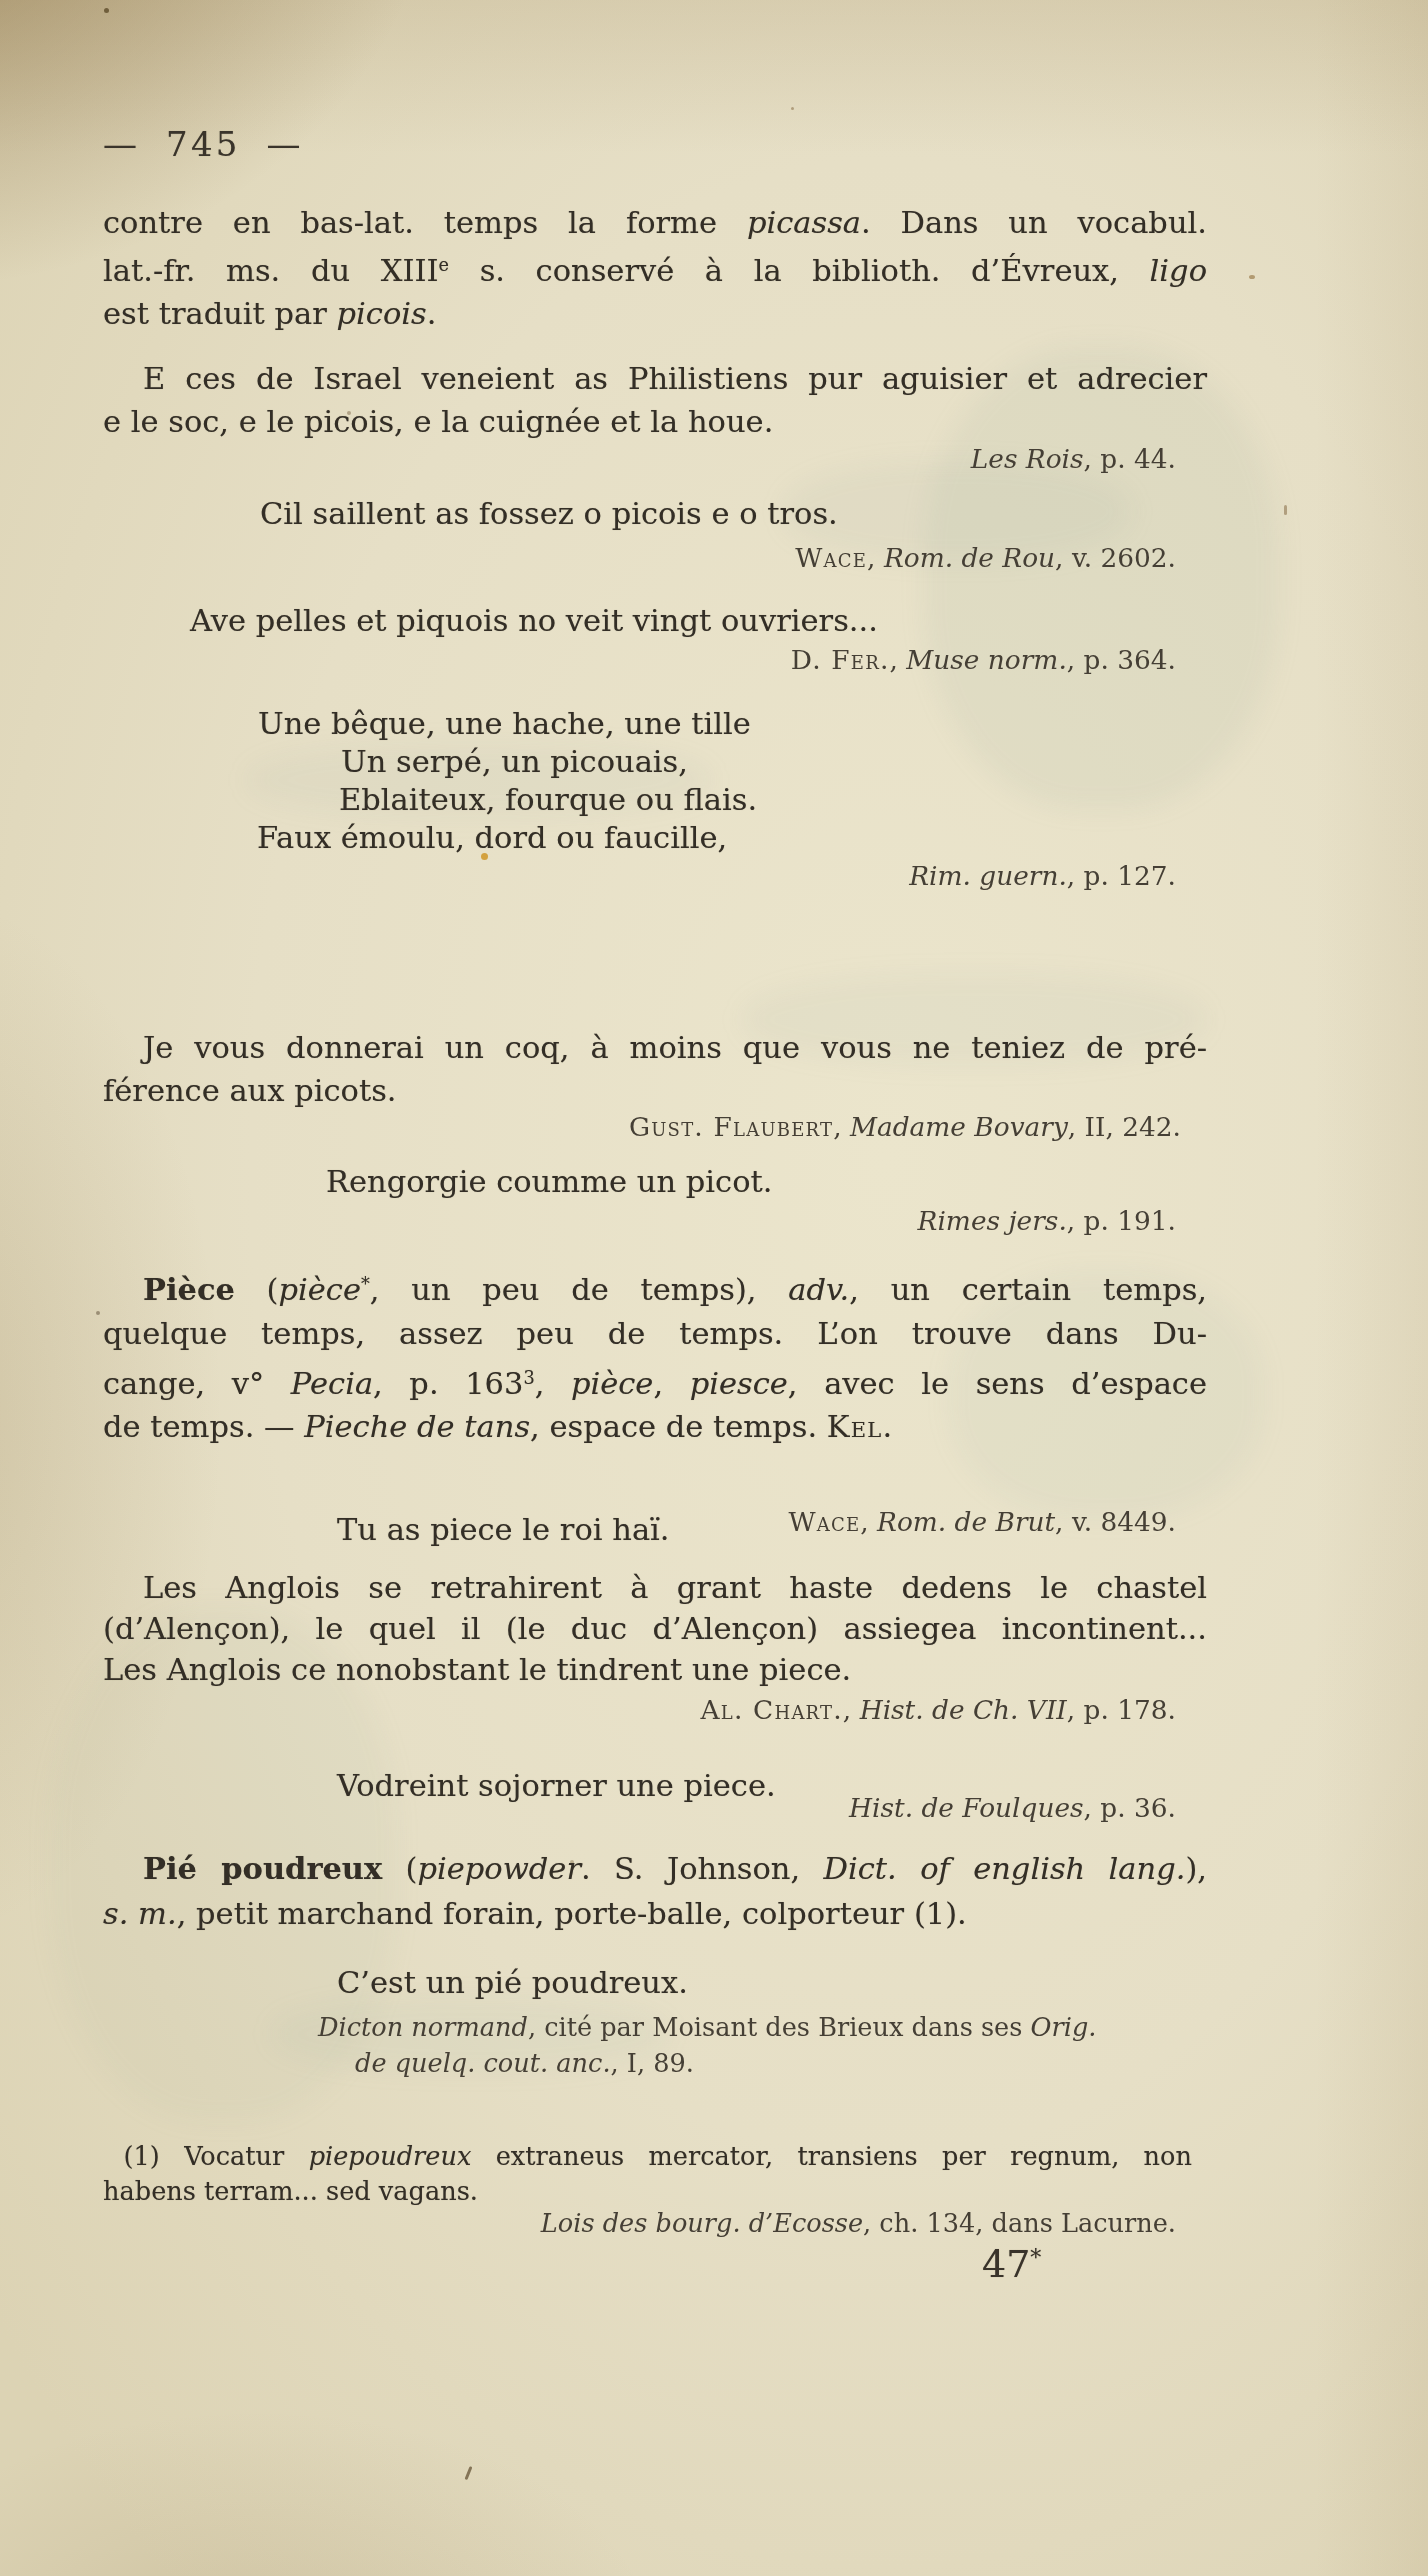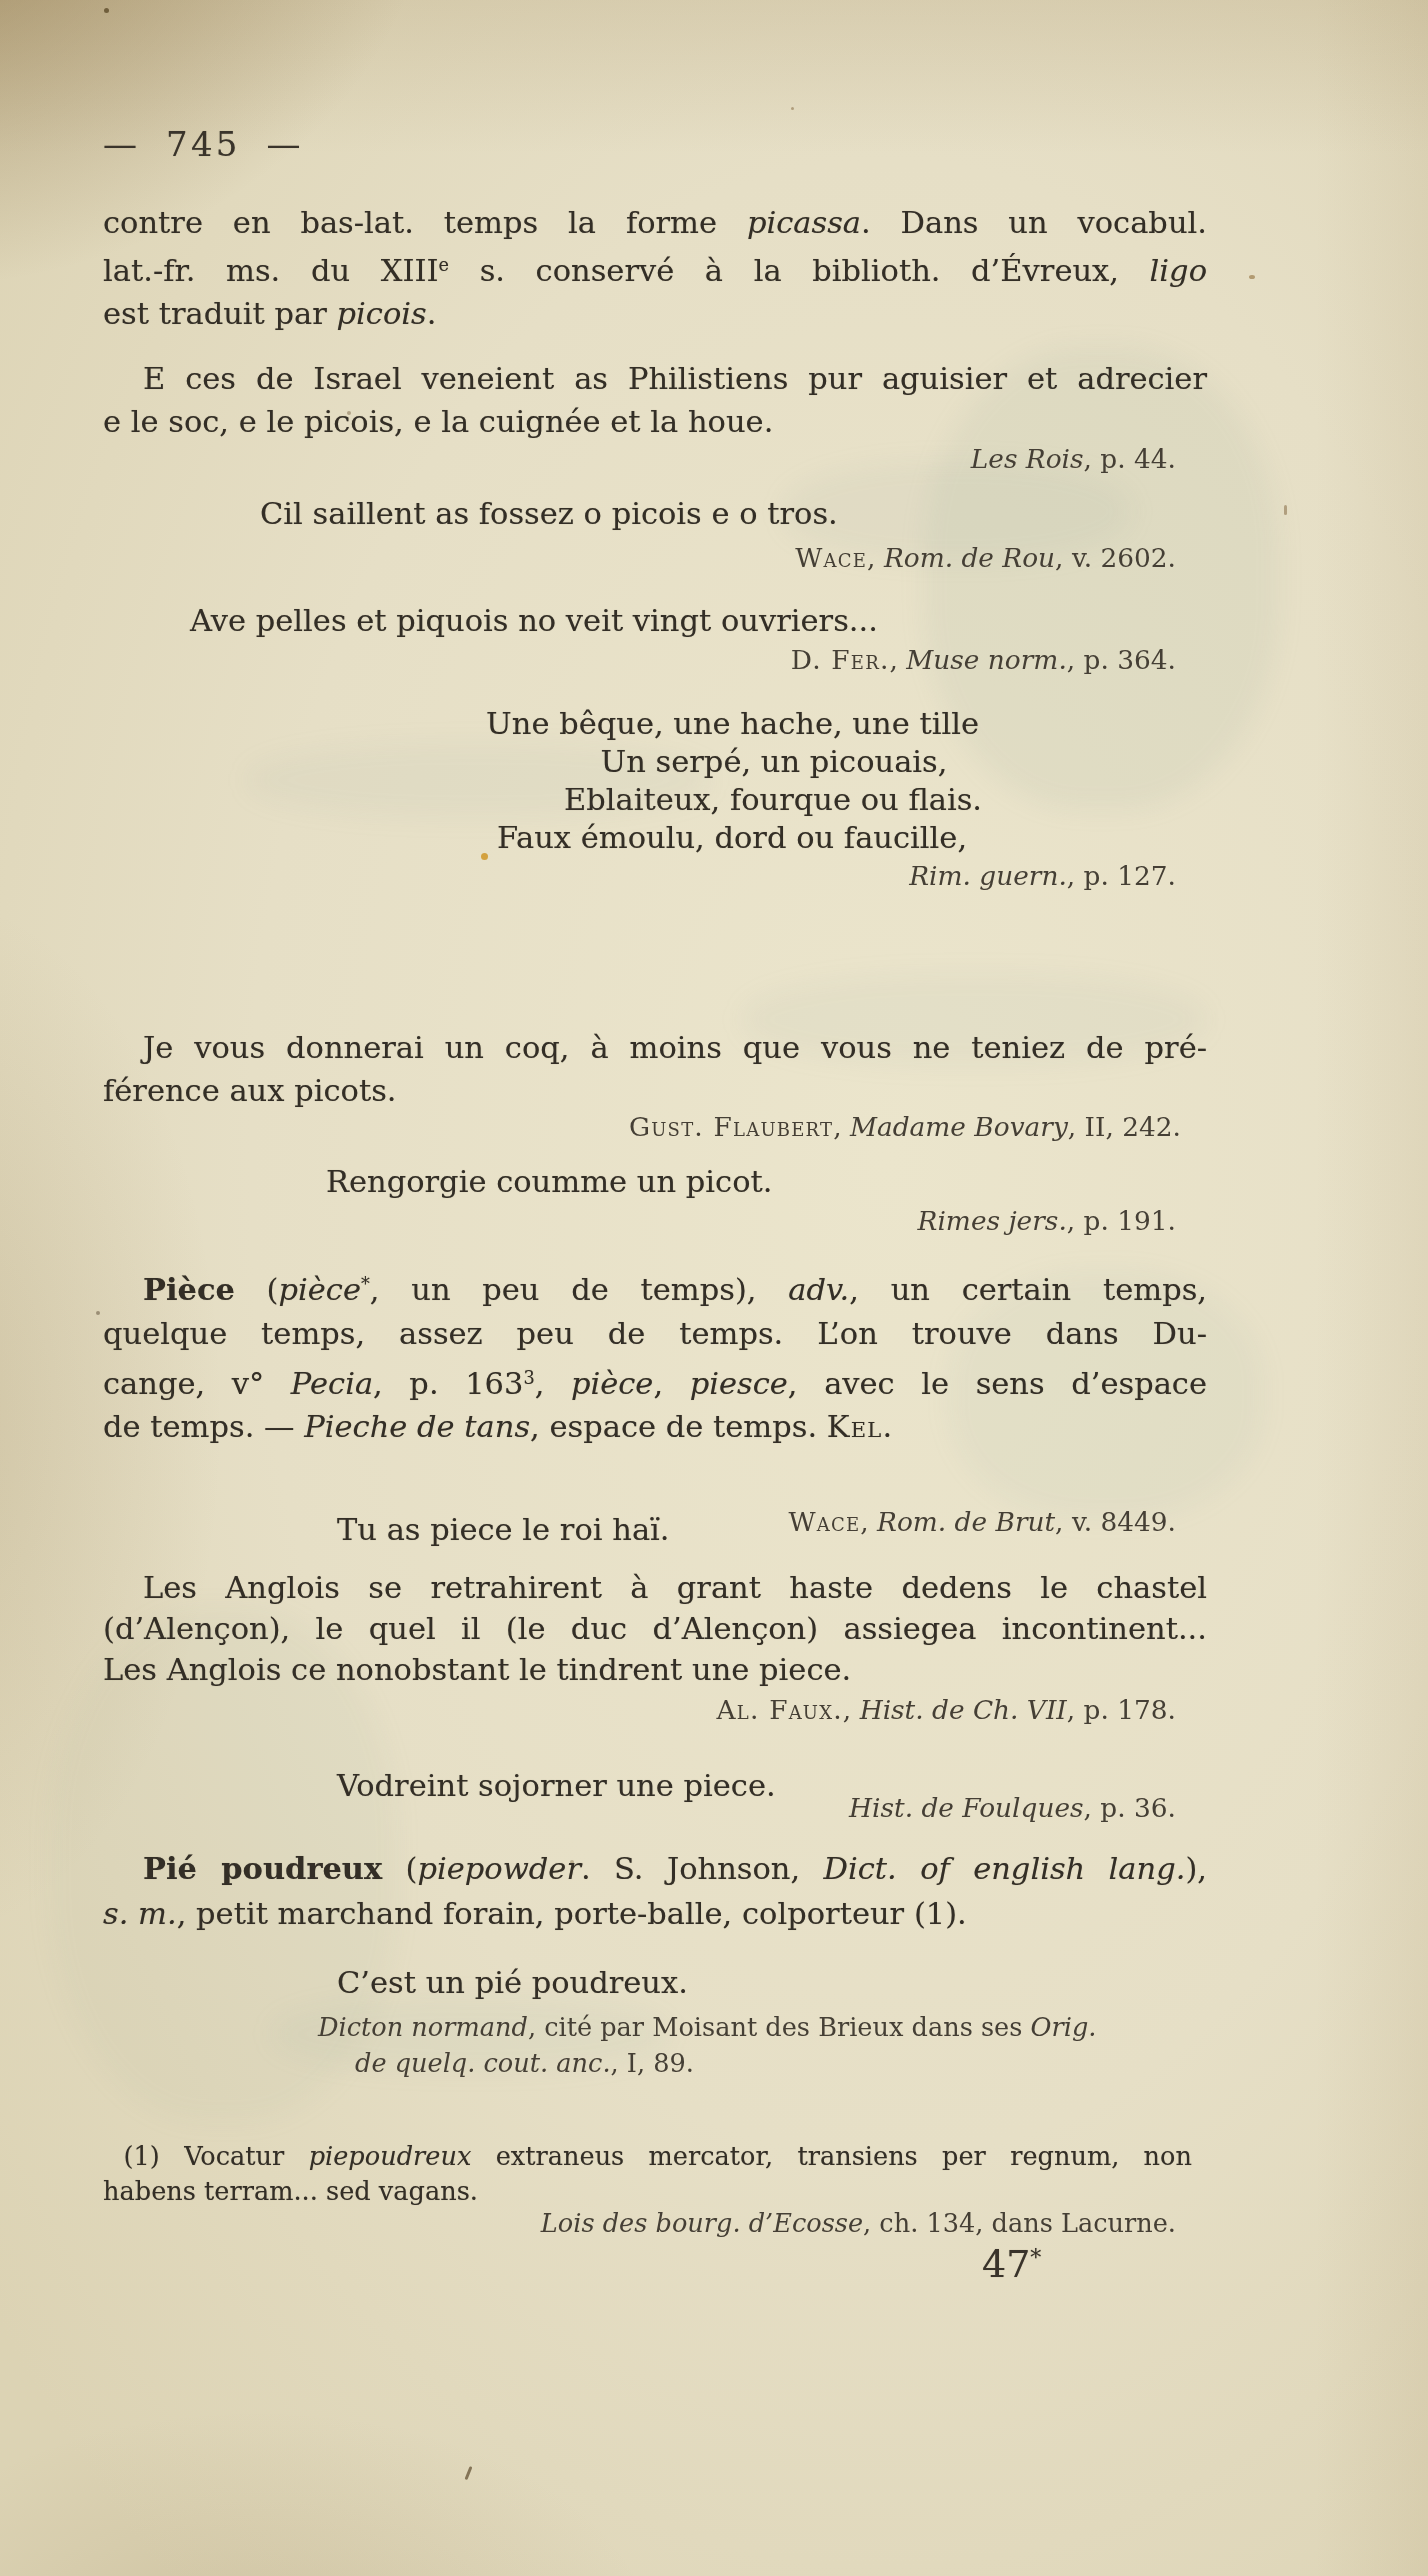--- a/index.html
+++ b/index.html
@@ -64,21 +64,21 @@
                font-size:34px;letter-spacing:3.3px;word-spacing:11.6px;color:#3a342b;
                text-shadow:0 0 0.8px rgba(52,45,32,0.35);}
   #para-picois{top:201px;}
   #para-israel{top:357px;}
   #cite-lesrois{top:442px;}
   #quote-cil{top:492px;left:260px;}
   #cite-rou{top:541px;}
   #quote-ave{top:599px;left:190px;}
   #cite-muse{top:643px;}
   #poem{top:705px;}
-  #poem .ln{line-height:38px;font-size:30.5px;text-align:center;}
+  #poem .ln{line-height:38px;font-size:30.5px;}
   .p1{padding-left:155px;}
   .p2{padding-left:238px;}
   .p3{padding-left:154px;}
   .p4{padding-left:236px;}
   #cite-rim{top:859px;}
   #entry-picot{top:913px;}
   #para-flaubert{top:1026px;}
   #cite-flaubert{top:1110px;}
   #quote-rengorgie{top:1160px;left:326px;}
   #cite-rimes{top:1204px;}
@@ -179,21 +179,21 @@
   <div class="blk q" id="quote-tuas"><span>Tu as piece le roi haï.</span></div>
 
   <div class="blk cite" id="cite-brut"><span class="sc">Wace</span><span>, </span><span class="i">Rom. de Brut</span><span>, v. 8449.</span></div>
 
   <div class="blk body" id="para-anglois">
     <div class="ln jl ind48"><span>Les Anglois se retrahirent à grant haste dedens le chastel</span></div>
     <div class="ln jl"><span>(d’Alençon), le quel il (le duc d’Alençon) assiegea incontinent...</span></div>
     <div class="ln"><span>Les Anglois ce nonobstant le tindrent une piece.</span></div>
   </div>
 
-  <div class="blk cite" id="cite-chart"><span class="sc">Al. Faux.</span><span>, </span><span class="i">Hist. de Ch. VII</span><span>, p. 178.</span></div>
+  <div class="blk cite" id="cite-chart"><span class="sc">Al. Chart.</span><span>, </span><span class="i">Hist. de Ch. VII</span><span>, p. 178.</span></div>
 
   <div class="blk q" id="quote-vodreint"><span>Vodreint sojorner une piece.</span></div>
 
   <div class="blk cite" id="cite-foulques"><span class="i">Hist. de Foulques</span><span>, p. 36.</span></div>
 
   <div class="blk body" id="entry-pie">
     <div class="ln jl ind48"><span class="b">Pié poudreux</span><span> (</span><span class="i">piepowder</span><span>. S. Johnson, </span><span class="i">Dict. of english lang.</span><span>),</span></div>
     <div class="ln"><span class="i">s. m.</span><span>, petit marchand forain, porte-balle, colporteur (1).</span></div>
   </div>
 

